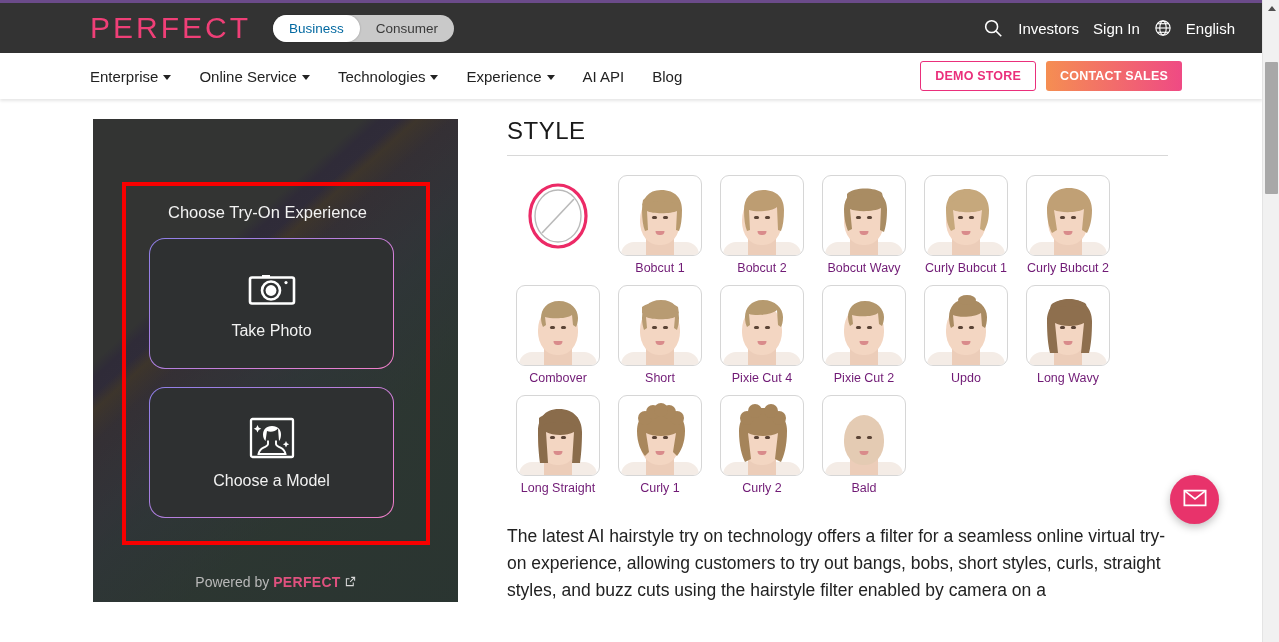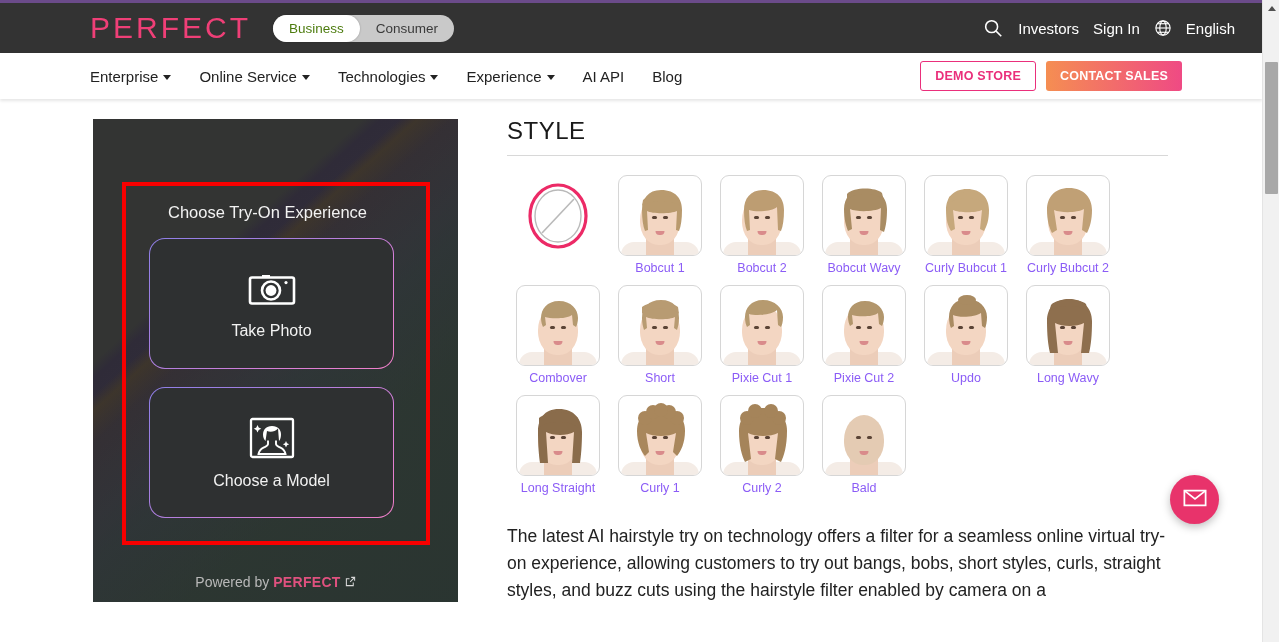--- a/index.html
+++ b/index.html
@@ -42,21 +42,21 @@
   }
   .seg {
     font-size: 13.5px;
     height: 27px;
     display: flex; align-items: center; justify-content: center;
     border-radius: 999px;
     padding: 0 16px;
     cursor: pointer;
     white-space: nowrap;
   }
-  .seg.active { background: #ffffff; color: #4d7c0f; box-shadow: 0 0 2px rgba(0,0,0,.25); }
+  .seg.active { background: #ffffff; color: #0369a1; box-shadow: 0 0 2px rgba(0,0,0,.25); }
   .seg.inactive { color: #3a3a3a; }
 
   #header-right {
     margin-left: auto; margin-right: 27px;
     display: flex; align-items: center; gap: 14px;
     color: #ffffff;
   }
   #header-right .hlink {
     font-size: 15px; color: #ffffff; text-decoration: none; cursor: pointer;
     white-space: nowrap;
@@ -163,21 +163,21 @@
     display: flex; flex-direction: column; align-items: center;
     cursor: pointer;
   }
   .thumb {
     width: 84px; height: 81px;
     border: 1px solid #d6d6d6; border-radius: 9px;
     background: #ffffff;
     overflow: hidden; position: relative;
   }
   .style-label {
-    margin-top: 5px; font-size: 12.5px; color: #8b5cf6; text-align: center;
+    margin-top: 5px; font-size: 12.5px; color: #701a75; text-align: center;
     white-space: nowrap;
   }
   .none-mark {
     width: 84px; height: 81px;
     display: flex; align-items: center; justify-content: center;
   }
 
   
   .face { position: absolute; inset: 0; }
   .neck {
@@ -487,21 +487,21 @@
            <div class="neck"></div>
            <div class="head"></div>
            <div class="eye l"></div>
               <div class="eye r"></div>
            <div class="mouth"></div>
            <svg class="hair" width="84" height="81" viewBox="0 0 84 81">
                 <path d="M42 14 c-12 0-18 8-18 17 0 5 1 8 2 10 l3-2 -1-11 c7 2 23 1 28-4 l1 15 3 2 c1-2 2-5 2-10 0-9-8-17-20-17z" fill="#b69a6f"></path>
               </svg>
          </div>
        </div>
-       <div class="style-label">Pixie Cut 1</div>
+       <div class="style-label">Pixie Cut 4</div>
         </div>
         <div class="style-cell">
           <div class="thumb">
          <div class="face">
            <div class="shoulders"></div>
            <div class="neck"></div>
            <div class="head"></div>
            <div class="eye l"></div>
               <div class="eye r"></div>
            <div class="mouth"></div>

